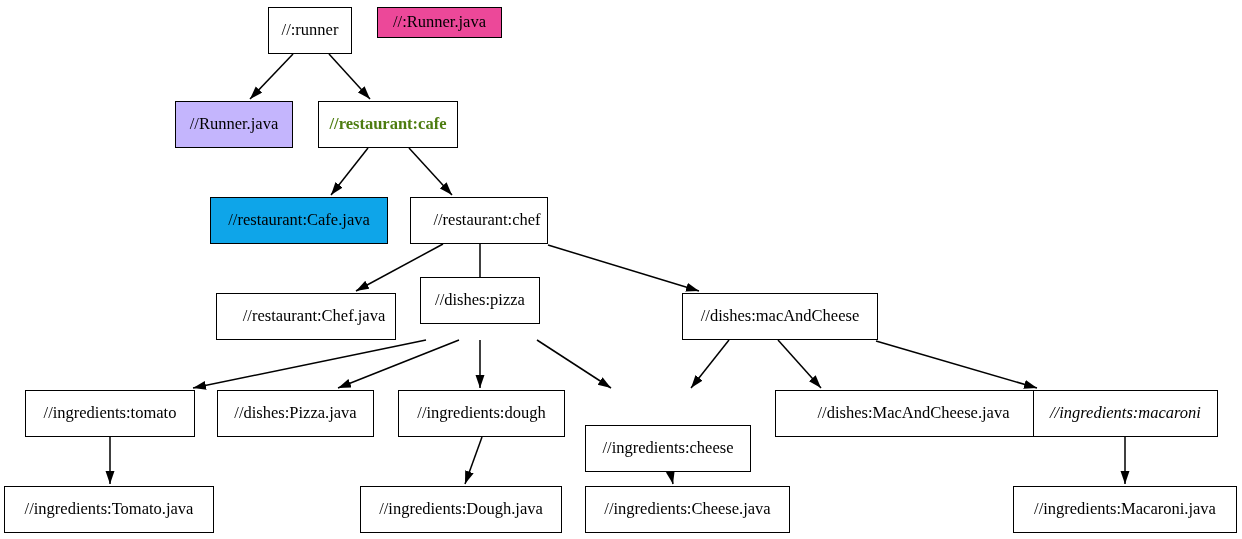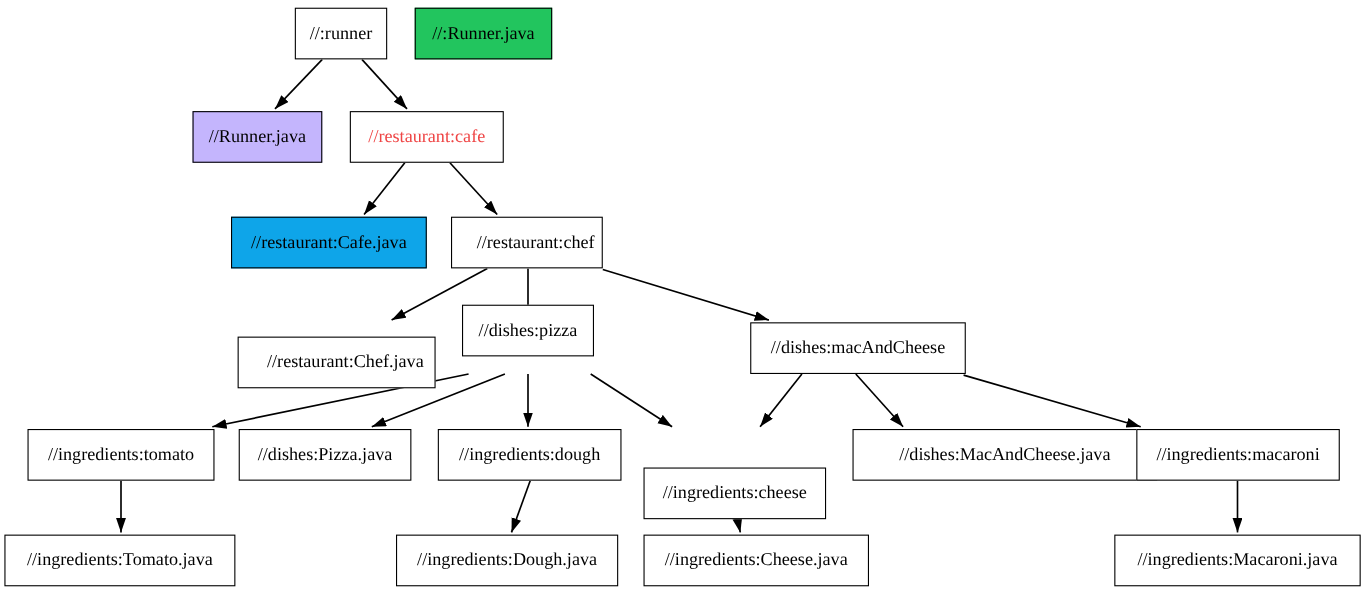--- a/index.html
+++ b/index.html
@@ -64,36 +64,36 @@
         <line x1="110" y1="437" x2="110" y2="484" stroke="#000000" stroke-width="1.5" marker-end="url(#arrowhead)"></line>
         <line x1="482" y1="437" x2="465" y2="484" stroke="#000000" stroke-width="1.5" marker-end="url(#arrowhead)"></line>
         <line x1="663" y1="437" x2="673" y2="484" stroke="#000000" stroke-width="1.5" marker-end="url(#arrowhead)"></line>
         <line x1="1125" y1="437" x2="1125" y2="484" stroke="#000000" stroke-width="1.5" marker-end="url(#arrowhead)"></line>
       </g>
   </svg>
   <div id="node-layer">
       <div class="graph-node" style="left: 268px; top: 7px; width: 84px; height: 47px; background: rgb(255, 255, 255); border-color: rgb(0, 0, 0);">
         <span style="color: rgb(0, 0, 0);">//:runner</span>
       </div>
-      <div class="graph-node" style="left: 377px; top: 7px; width: 125px; height: 47px; background: #22c55e; border-color: rgb(0, 0, 0);">
+      <div class="graph-node" style="left: 377px; top: 7px; width: 125px; height: 31px; background: #ec4899; border-color: rgb(0, 0, 0);">
         <span style="color: rgb(0, 0, 0);">//:Runner.java</span>
       </div>
       <div class="graph-node" style="left: 175px; top: 101px; width: 118px; height: 47px; background: #c4b5fd; border-color: rgb(0, 0, 0); text-align: right;">
         <span style="color: rgb(0, 0, 0);">//Runner.java</span>
       </div>
       <div class="graph-node" style="left: 318px; top: 101px; width: 140px; height: 47px; background: rgb(255, 255, 255); border-color: rgb(0, 0, 0);">
-        <span style="color: #ef4444;">//restaurant:cafe</span>
+        <span style="color: #4d7c0f; font-weight: bold;">//restaurant:cafe</span>
       </div>
       <div class="graph-node" style="left: 210px; top: 197px; width: 178px; height: 47px; background: #0ea5e9; border-color: rgb(0, 0, 0);">
         <span style="color: rgb(0, 0, 0);">//restaurant:Cafe.java</span>
       </div>
       <div class="graph-node" style="left: 410px; top: 197px; width: 138px; height: 47px; background: rgb(255, 255, 255); border-color: rgb(0, 0, 0);">
         <span style="color: rgb(0, 0, 0); margin-left: 16px;">//restaurant:chef</span>
       </div>
-      <div class="graph-node" style="left: 216px; top: 306px; width: 180px; height: 47px; background: rgb(255, 255, 255); border-color: rgb(0, 0, 0); padding-left: 16px;">
+      <div class="graph-node" style="left: 216px; top: 293px; width: 180px; height: 47px; background: rgb(255, 255, 255); border-color: rgb(0, 0, 0); padding-left: 16px;">
         <span style="color: rgb(0, 0, 0);">//restaurant:Chef.java</span>
       </div>
       <div class="graph-node" style="left: 420px; top: 277px; width: 120px; height: 47px; background: rgb(255, 255, 255); border-color: rgb(0, 0, 0);">
         <span style="color: rgb(0, 0, 0);">//dishes:pizza</span>
       </div>
       <div class="graph-node" style="left: 682px; top: 293px; width: 196px; height: 47px; background: rgb(255, 255, 255); border-color: rgb(0, 0, 0);">
         <span style="color: rgb(0, 0, 0);">//dishes:macAndCheese</span>
       </div>
       <div class="graph-node" style="left: 25px; top: 390px; width: 170px; height: 47px; background: rgb(255, 255, 255); border-color: rgb(0, 0, 0);">
         <span style="color: rgb(0, 0, 0);">//ingredients:tomato</span>
@@ -104,21 +104,21 @@
       <div class="graph-node" style="left: 398px; top: 390px; width: 167px; height: 47px; background: rgb(255, 255, 255); border-color: rgb(0, 0, 0);">
         <span style="color: rgb(0, 0, 0);">//ingredients:dough</span>
       </div>
       <div class="graph-node" style="left: 585px; top: 390px; width: 166px; height: 47px; background: rgb(255, 255, 255); border-color: rgb(0, 0, 0); margin-top: 35px;">
         <span style="color: rgb(0, 0, 0);">//ingredients:cheese</span>
       </div>
       <div class="graph-node" style="left: 775px; top: 390px; width: 277px; height: 47px; background: rgb(255, 255, 255); border-color: rgb(0, 0, 0);">
         <span style="color: rgb(0, 0, 0);">//dishes:MacAndCheese.java</span>
       </div>
       <div class="graph-node" style="left: 1033px; top: 390px; width: 185px; height: 47px; background: rgb(255, 255, 255); border-color: rgb(0, 0, 0);">
-        <span style="color: rgb(0, 0, 0);">//ingredients:macaroni</span>
+        <span style="color: rgb(0, 0, 0); font-style: italic;">//ingredients:macaroni</span>
       </div>
       <div class="graph-node" style="left: 4px; top: 486px; width: 210px; height: 47px; background: rgb(255, 255, 255); border-color: rgb(0, 0, 0);">
         <span style="color: rgb(0, 0, 0);">//ingredients:Tomato.java</span>
       </div>
       <div class="graph-node" style="left: 360px; top: 486px; width: 202px; height: 47px; background: rgb(255, 255, 255); border-color: rgb(0, 0, 0);">
         <span style="color: rgb(0, 0, 0);">//ingredients:Dough.java</span>
       </div>
       <div class="graph-node" style="left: 585px; top: 486px; width: 205px; height: 47px; background: rgb(255, 255, 255); border-color: rgb(0, 0, 0);">
         <span style="color: rgb(0, 0, 0);">//ingredients:Cheese.java</span>
       </div>

